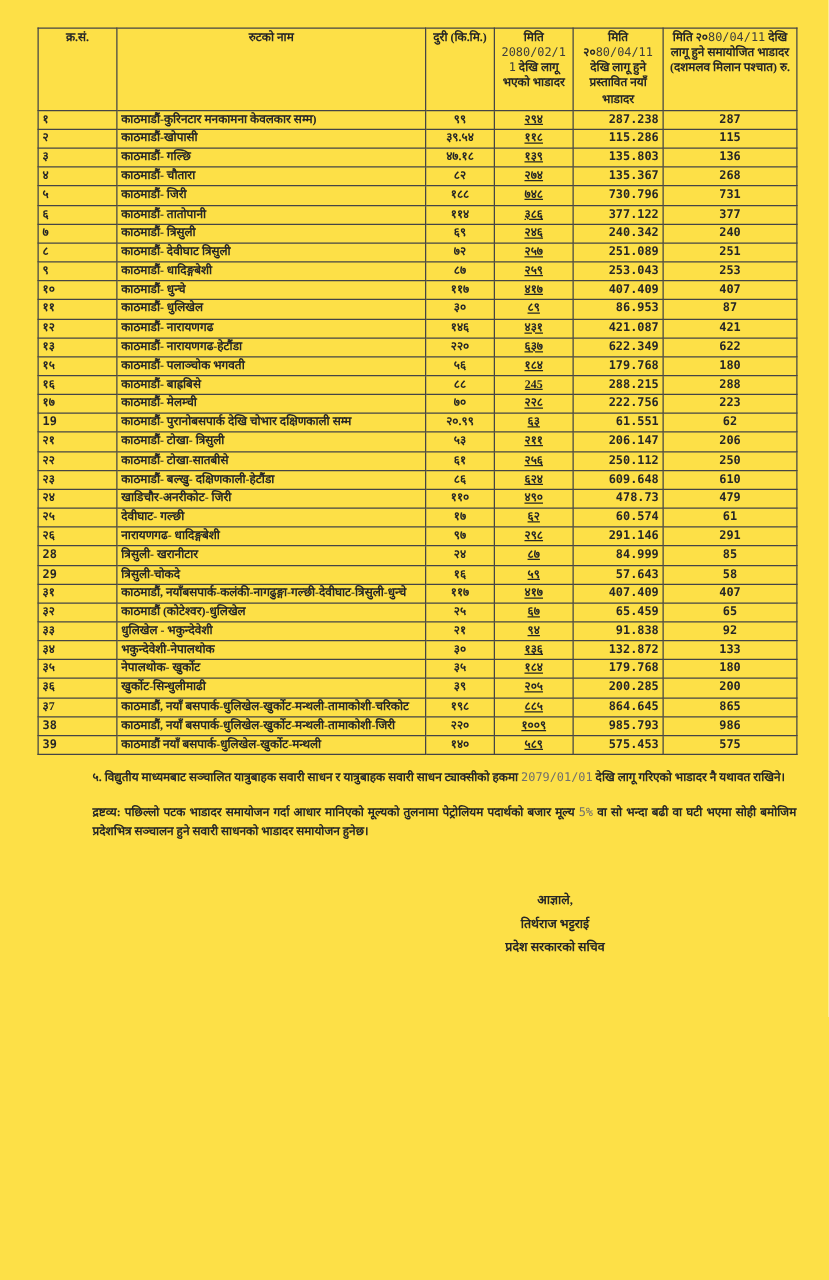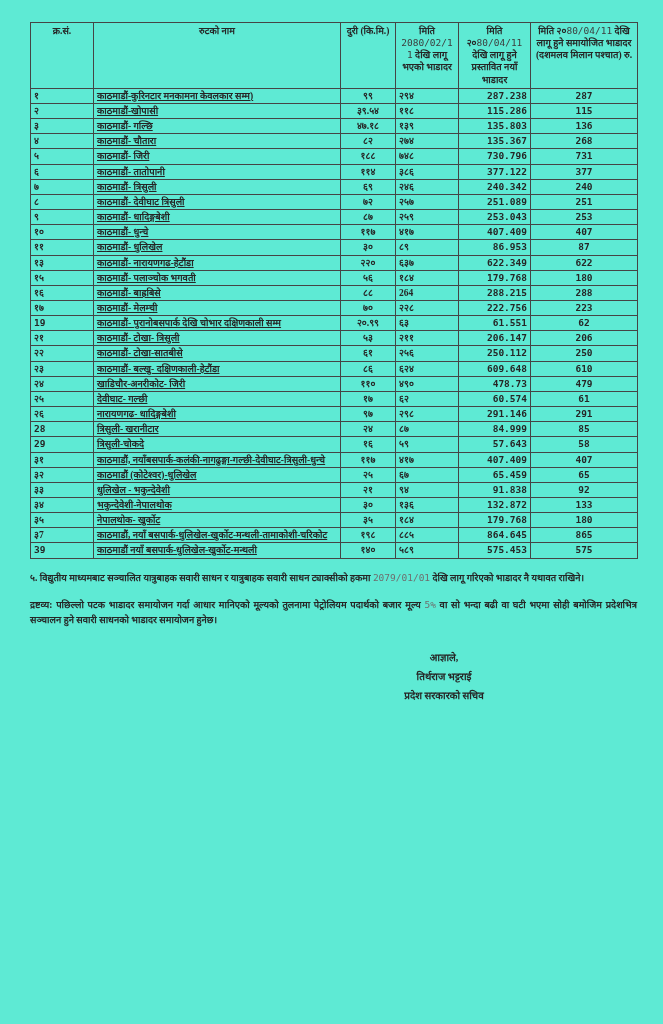--- a/index.html
+++ b/index.html
@@ -1,49 +1,49 @@
 <!DOCTYPE html>
 <html><head>
 <meta charset="utf-8">
 <style>
   * { margin:0; padding:0; box-sizing:border-box; }
   html,body { background:#ffffff; }
   .page {
-    width:663px; height:1024px; background:#5eead4; position:relative;
+    width:663px; height:1024px; background:#fde047; position:relative;
     padding:22px 26px 0 30px; overflow:hidden;
     font-family:"Liberation Serif", serif; color:#222222;
   }
   table.fare { border-collapse:collapse; width:607px; table-layout:fixed; }
   table.fare th, table.fare td {
     border:1px solid #454545; font-size:9.5px; line-height:1.28;
     padding:1px 3px; vertical-align:top; font-weight:bold; color:#262626;
     overflow:hidden; word-wrap:break-word;
   }
   table.fare th { text-align:center; padding-top:2px; padding-bottom:2px; }
   td.c-sn   { text-align:left; padding-left:9px; }
-  td.c-route{ text-align:left; padding-left:5px;text-decoration:underline; }
+  td.c-route{ text-align:left; padding-left:5px; }
   td.c-dist { text-align:center; }
-  td.c-old  { text-align:left; }
+  td.c-old  { text-align:center;text-decoration:underline; }
   td.c-new  { text-align:right; padding-right:9px; }
   td.c-adj  { text-align:center; padding-right:6px; }
   .num, td.num {
     font-family:"DejaVu Sans Mono","Liberation Mono",monospace;
     font-weight:normal; color:#6e6e6e;
   }
   thead .num { color:#3d3d3d; font-weight:normal; }
   .notes { margin-top:12px; width:607px; }
   .note {
     font-size:9.5px; line-height:1.55; text-align:justify;
-    font-weight:bold; color:#262626; margin-bottom:13px;
+    font-weight:bold; color:#262626; margin-bottom:13px;margin-left:44px;
   }
   .note-0 { padding-left:16px; text-indent:-16px; }
   .note .marker { font-weight:bold; }
   .note .num { font-weight:normal; color:#6e6e6e; }
   .signature {
-    margin-top:20px; margin-left:auto; margin-right:118px;
+    margin-top:38px; margin-left:auto; margin-right:118px;
     width:150px; text-align:center; font-size:10px; line-height:19px;
     font-weight:bold; color:#262626;
   }
 </style>
 </head>
 <body>
 
 <div class="page">
 
   <table class="fare">
@@ -148,40 +148,48 @@
         </tr>
         <tr>
           <td class="c-sn">११</td>
           <td class="c-route">काठमाडौं- धुलिखेल</td>
           <td class="c-dist">३०</td>
           <td class="c-old">८९</td>
           <td class="c-new num">86.953</td>
           <td class="c-adj num">87</td>
         </tr>
         <tr>
+          <td class="c-sn">१२</td>
+          <td class="c-route">काठमाडौं- नारायणगढ</td>
+          <td class="c-dist">१४६</td>
+          <td class="c-old">४३१</td>
+          <td class="c-new num">421.087</td>
+          <td class="c-adj num">421</td>
+        </tr>
+        <tr>
           <td class="c-sn">१३</td>
           <td class="c-route">काठमाडौं- नारायणगढ-हेटौंडा</td>
           <td class="c-dist">२२०</td>
           <td class="c-old">६३७</td>
           <td class="c-new num">622.349</td>
           <td class="c-adj num">622</td>
         </tr>
         <tr>
           <td class="c-sn">१५</td>
           <td class="c-route">काठमाडौं- पलाञ्चोक भगवती</td>
           <td class="c-dist">५६</td>
           <td class="c-old">१८४</td>
           <td class="c-new num">179.768</td>
           <td class="c-adj num">180</td>
         </tr>
         <tr>
           <td class="c-sn">१६</td>
           <td class="c-route">काठमाडौं- बाह्रबिसे</td>
           <td class="c-dist">८८</td>
-          <td class="c-old">264</td>
+          <td class="c-old">245</td>
           <td class="c-new num">288.215</td>
           <td class="c-adj num">288</td>
         </tr>
         <tr>
           <td class="c-sn">१७</td>
           <td class="c-route">काठमाडौं- मेलम्ची</td>
           <td class="c-dist">७०</td>
           <td class="c-old">२२८</td>
           <td class="c-new num">222.756</td>
           <td class="c-adj num">223</td>
@@ -292,28 +300,44 @@
         </tr>
         <tr>
           <td class="c-sn">३५</td>
           <td class="c-route">नेपालथोक- खुर्कोट</td>
           <td class="c-dist">३५</td>
           <td class="c-old">१८४</td>
           <td class="c-new num">179.768</td>
           <td class="c-adj num">180</td>
         </tr>
         <tr>
+          <td class="c-sn">३६</td>
+          <td class="c-route">खुर्कोट-सिन्धुलीमाढी</td>
+          <td class="c-dist">३९</td>
+          <td class="c-old">२०५</td>
+          <td class="c-new num">200.285</td>
+          <td class="c-adj num">200</td>
+        </tr>
+        <tr>
           <td class="c-sn">३7</td>
           <td class="c-route">काठमाडौं, नयाँ बसपार्क-धुलिखेल-खुर्कोट-मन्थली-तामाकोशी-चरिकोट</td>
           <td class="c-dist">१९८</td>
           <td class="c-old">८८५</td>
           <td class="c-new num">864.645</td>
           <td class="c-adj num">865</td>
         </tr>
         <tr>
+          <td class="c-sn num">38</td>
+          <td class="c-route">काठमाडौं, नयाँ बसपार्क-धुलिखेल-खुर्कोट-मन्थली-तामाकोशी-जिरी</td>
+          <td class="c-dist">२२०</td>
+          <td class="c-old">१००९</td>
+          <td class="c-new num">985.793</td>
+          <td class="c-adj num">986</td>
+        </tr>
+        <tr>
           <td class="c-sn num">39</td>
           <td class="c-route">काठमाडौं नयाँ बसपार्क-धुलिखेल-खुर्कोट-मन्थली</td>
           <td class="c-dist">१४०</td>
           <td class="c-old">५८९</td>
           <td class="c-new num">575.453</td>
           <td class="c-adj num">575</td>
         </tr>
       </tbody>
   </table>
 

